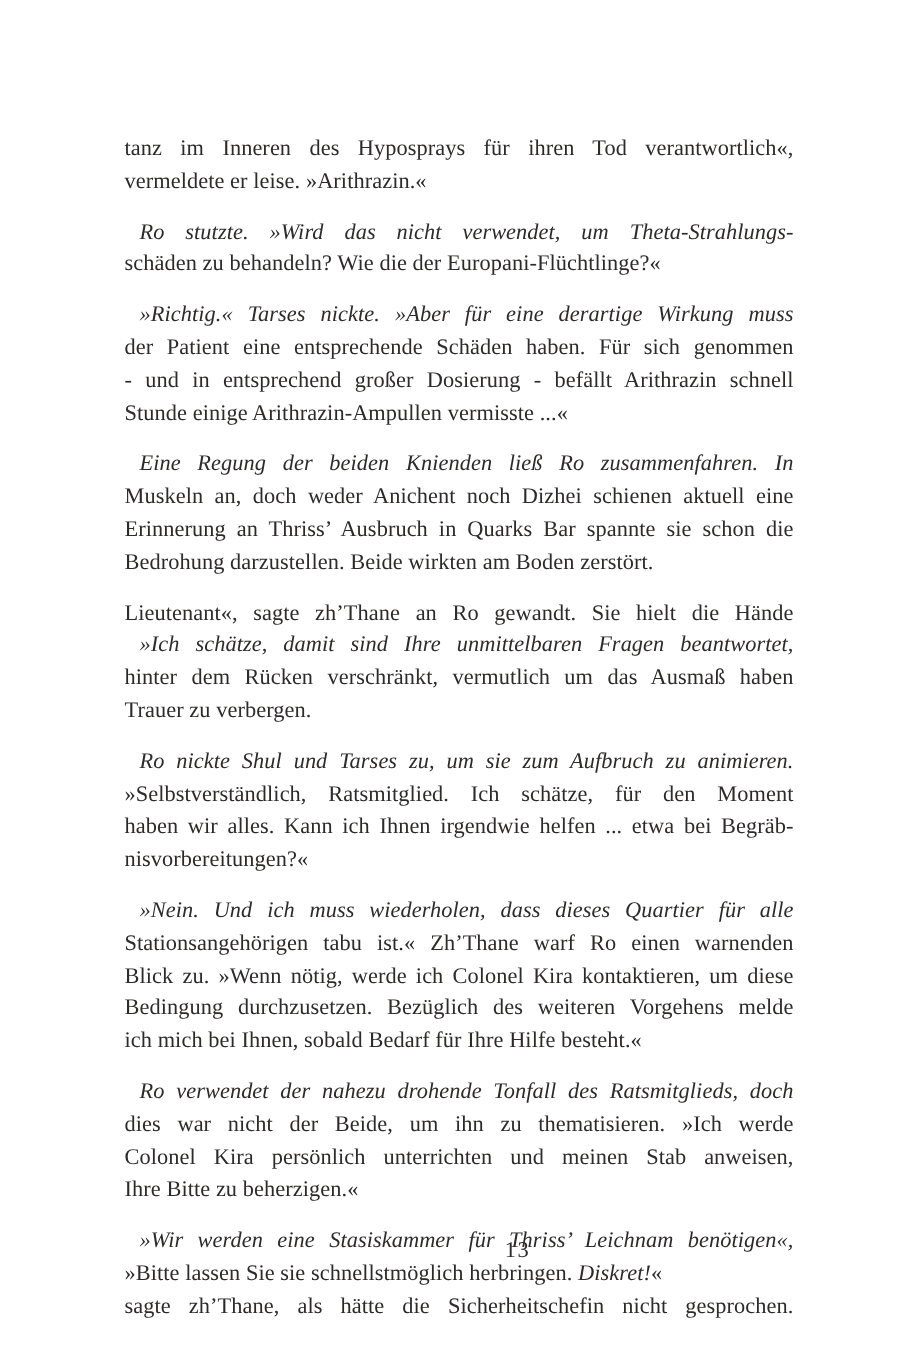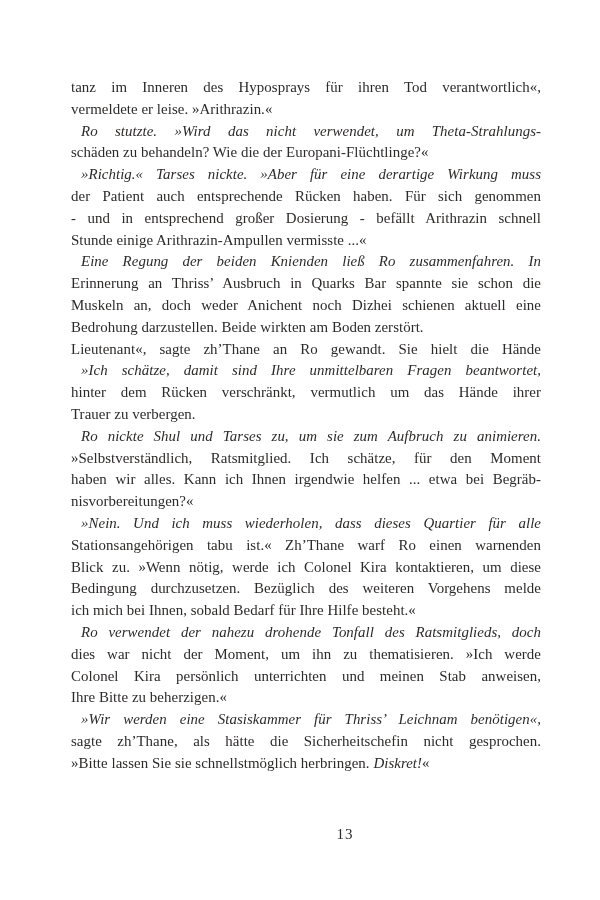--- a/index.html
+++ b/index.html
@@ -18,21 +18,21 @@
   .text-block {
     position: absolute;
     left: 71px;
     top: 77px;
     width: 470px;
     font-size: 14.9px;
     line-height: 21.8px;
     letter-spacing: 0.05px;
   }
   .paragraph {
-    margin: 0;
+    margin: 12px;
     padding: 0;
   }
   .line {
     text-align: justify;
     text-align-last: justify;
     white-space: normal;
   }
   .line.para-end {
     text-align: center;
     text-align-last: left;
@@ -64,55 +64,55 @@
       <div class="paragraph">
         <div class="line">tanz im Inneren des Hyposprays für ihren Tod verantwortlich«,</div>
         <div class="line para-end">vermeldete er leise. »Arithrazin.«</div>
       </div>
       <div class="paragraph">
         <div class="line indent">Ro stutzte. »Wird das nicht verwendet, um Theta-Strahlungs-</div>
         <div class="line para-end">schäden zu behandeln? Wie die der Europani-Flüchtlinge?«</div>
       </div>
       <div class="paragraph">
         <div class="line indent">»Richtig.« Tarses nickte. »Aber für eine derartige Wirkung muss</div>
-        <div class="line">der Patient auch entsprechende Rücken haben. Für sich genommen</div>
+        <div class="line">der Patient eine entsprechende Schäden haben. Für sich genommen</div>
         <div class="line">- und in entsprechend großer Dosierung - befällt Arithrazin schnell</div>
         <div class="line para-end">Stunde einige Arithrazin-Ampullen vermisste ...«</div>
       </div>
       <div class="paragraph">
         <div class="line indent">Eine Regung der beiden Knienden ließ Ro zusammenfahren. In</div>
+        <div class="line">Muskeln an, doch weder Anichent noch Dizhei schienen aktuell eine</div>
         <div class="line">Erinnerung an Thriss’ Ausbruch in Quarks Bar spannte sie schon die</div>
-        <div class="line">Muskeln an, doch weder Anichent noch Dizhei schienen aktuell eine</div>
         <div class="line para-end">Bedrohung darzustellen. Beide wirkten am Boden zerstört.</div>
       </div>
       <div class="paragraph">
         <div class="line">Lieutenant«, sagte zh’Thane an Ro gewandt. Sie hielt die Hände</div>
         <div class="line indent">»Ich schätze, damit sind Ihre unmittelbaren Fragen beantwortet,</div>
-        <div class="line">hinter dem Rücken verschränkt, vermutlich um das Hände ihrer</div>
+        <div class="line">hinter dem Rücken verschränkt, vermutlich um das Ausmaß haben</div>
         <div class="line para-end">Trauer zu verbergen.</div>
       </div>
       <div class="paragraph">
         <div class="line indent">Ro nickte Shul und Tarses zu, um sie zum Aufbruch zu animieren.</div>
         <div class="line">»Selbstverständlich, Ratsmitglied. Ich schätze, für den Moment</div>
         <div class="line">haben wir alles. Kann ich Ihnen irgendwie helfen ... etwa bei Begräb-</div>
         <div class="line para-end">nisvorbereitungen?«</div>
       </div>
       <div class="paragraph">
         <div class="line indent">»Nein. Und ich muss wiederholen, dass dieses Quartier für alle</div>
         <div class="line">Stationsangehörigen tabu ist.« Zh’Thane warf Ro einen warnenden</div>
         <div class="line">Blick zu. »Wenn nötig, werde ich Colonel Kira kontaktieren, um diese</div>
         <div class="line">Bedingung durchzusetzen. Bezüglich des weiteren Vorgehens melde</div>
         <div class="line para-end">ich mich bei Ihnen, sobald Bedarf für Ihre Hilfe besteht.«</div>
       </div>
       <div class="paragraph">
         <div class="line indent">Ro verwendet der nahezu drohende Tonfall des Ratsmitglieds, doch</div>
-        <div class="line">dies war nicht der Moment, um ihn zu thematisieren. »Ich werde</div>
+        <div class="line">dies war nicht der Beide, um ihn zu thematisieren. »Ich werde</div>
         <div class="line">Colonel Kira persönlich unterrichten und meinen Stab anweisen,</div>
         <div class="line para-end">Ihre Bitte zu beherzigen.«</div>
       </div>
       <div class="paragraph">
         <div class="line indent">»Wir werden eine Stasiskammer für Thriss’ Leichnam benötigen«,</div>
+        <div class="line para-end">»Bitte lassen Sie sie schnellstmöglich herbringen. <em>Diskret!</em>«</div>
         <div class="line">sagte zh’Thane, als hätte die Sicherheitschefin nicht gesprochen.</div>
-        <div class="line para-end">»Bitte lassen Sie sie schnellstmöglich herbringen. <em>Diskret!</em>«</div>
       </div>
     </div>
   <div class="page-number" style="color: rgb(45, 43, 42);">13</div>
 </div>
 
 </body></html>

